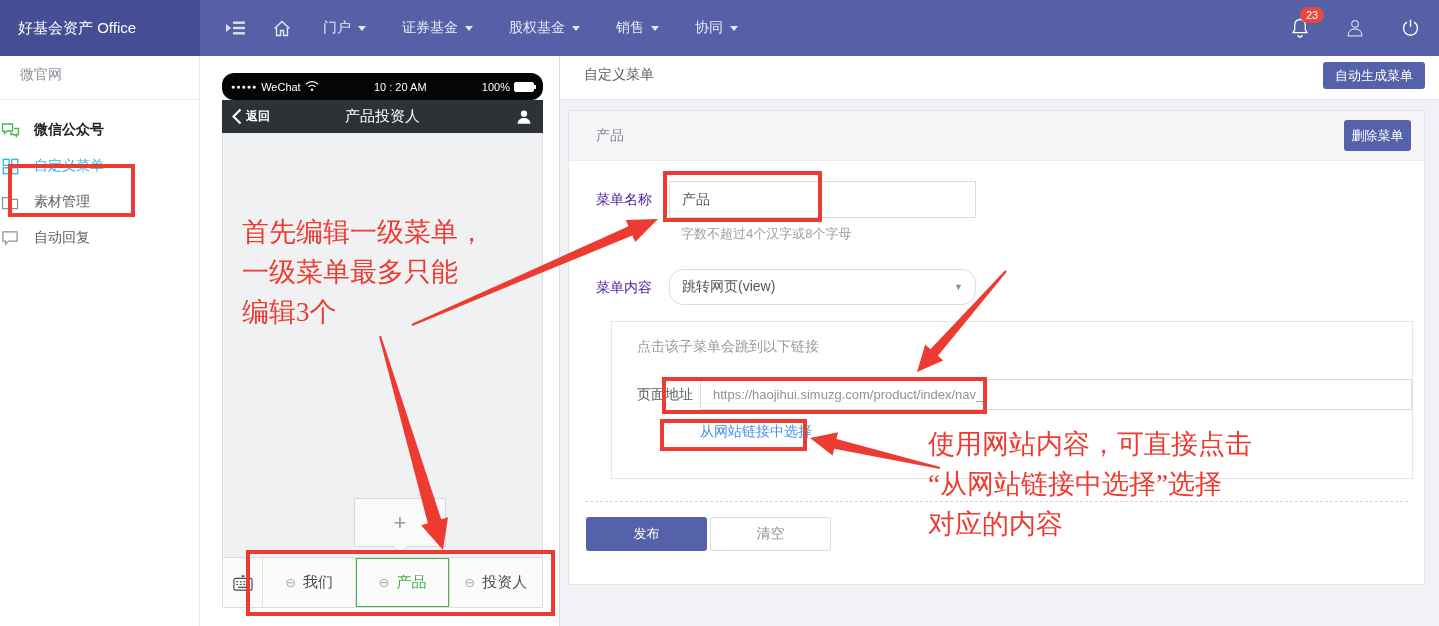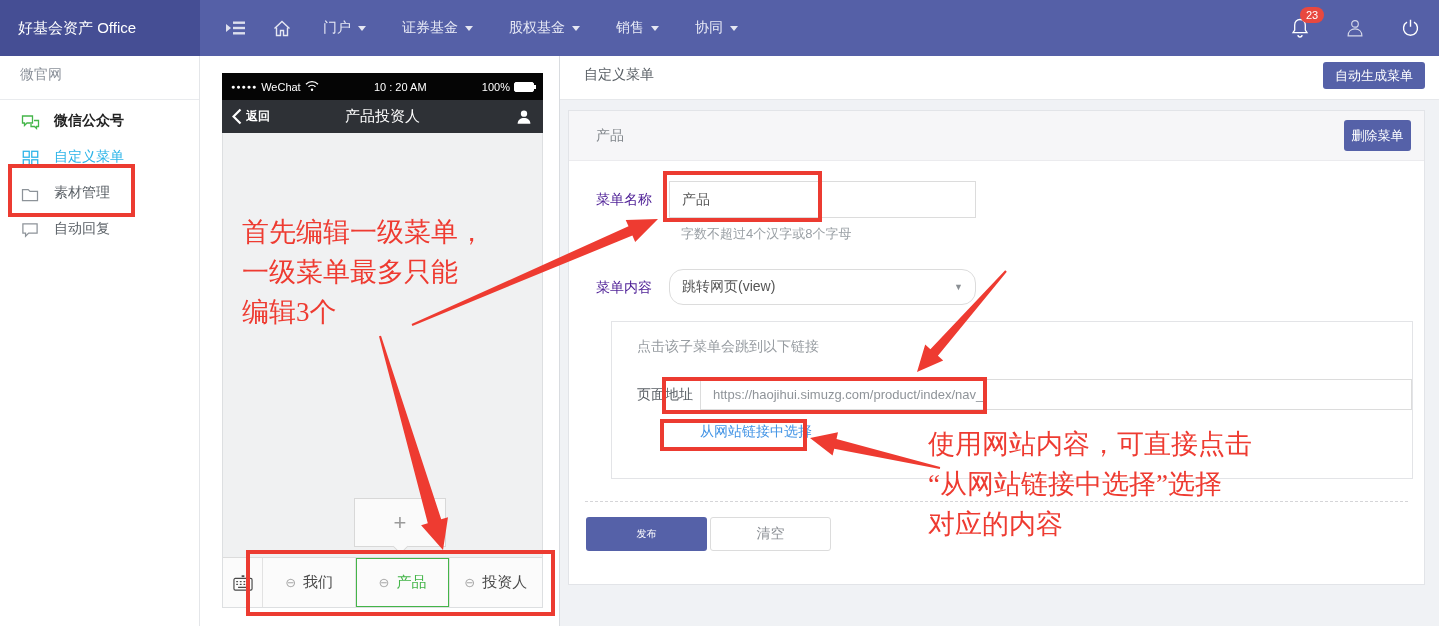--- a/index.html
+++ b/index.html
@@ -22,33 +22,33 @@
   .nav-right { display:flex; align-items:center; padding-right:18px; gap:34px; }
   .bell-wrap { position:relative; cursor:pointer; }
   .badge { position:absolute; top:-10px; left:10px; background:#e8483f; color:#fff;
     font-size:11px; line-height:16px; padding:0 6px; border-radius:9px; }
 
   
   .sidebar { position:absolute; left:0; top:50px; width:200px; bottom:0;
     background:#fff; border-right:1px solid #e4e6e9; z-index:5; }
   .sidebar-title { height:50px; display:flex; align-items:center; padding-left:20px;
     color:#8a9099; font-size:14px; border-bottom:1px solid #e9ebee; }
-  .side-item { display:flex; align-items:flex-start; height:36px; padding-left:20px;
+  .side-item { display:flex; align-items:center; height:36px; 
     font-size:14px; color:#5a6066; cursor:pointer; }
   .side-item .ico { width:20px; height:20px; margin-right:14px; display:flex;
     align-items:center; justify-content:center; }
   .side-item.first { font-weight:bold; color:#222; }
   .side-item.active { color:#2cb4e8; }
 
   
   .middle { position:absolute; left:200px; top:50px; width:360px; bottom:0;
     background:#fff; border-right:1px solid #d9dce0; }
   .phone { position:absolute; left:22px; top:23px; width:321px; height:535px; }
   .p-status { height:27px; background:#050505; color:#fff; display:flex;
-    align-items:center; justify-content:space-between; padding:0 9px; font-size:11px; }
+    align-items:center; justify-content:space-between; padding:0 9px; font-size:11px;border-radius:12px; }
   .p-status .left,.p-status .right { display:flex; align-items:center; gap:4px; }
   .dots { font-size:7px; letter-spacing:1px; }
   .batt { width:20px; height:10px; border:1px solid #fff; border-radius:2px;
     position:relative; background:#fff; }
   .batt:after { content:""; position:absolute; right:-3px; top:2px; width:2px;
     height:4px; background:#fff; }
   .p-nav { height:33px; background:#2e3136; color:#fff; display:flex;
     align-items:center; padding:0 10px; position:relative; }
   .p-back { display:flex; align-items:flex-start; gap:4px; font-size:12px; cursor:pointer;font-weight:bold; }
   .p-title { position:absolute; left:0; right:0; text-align:center; font-size:15px;
@@ -104,21 +104,21 @@
   .lb-title { position:absolute; left:25px; top:16px; font-size:14px; color:#979ca1; }
   .lb-label { position:absolute; left:25px; top:57px; line-height:31px;
     font-size:14px; color:#5a6066; }
   .lb-input { left:88px; top:57px; width:712px; height:31px; font-size:13px;
     color:#8f9499; }
   .lb-link { position:absolute; left:88px; top:101px; font-size:14px; color:#4193e5;
     cursor:pointer; text-decoration:none; }
   .dashed-sep { position:absolute; left:16px; right:16px; top:390px;
     border-top:1px dashed #d5d5d8; }
   .publish-btn { position:absolute; left:17px; top:406px; width:121px; height:34px;
-    font-size:10px; }
+    font-size:13px; }
   .clear-btn { position:absolute; left:141px; top:406px; width:121px; height:34px;
     background:#fff; border:1px solid #dcdcdc; color:#8d9196; font-size:14px; }
 
   
   .annot { position:absolute; color:#ee3b31; white-space:pre-line;
     font-family:"Liberation Serif","DejaVu Serif",serif; font-size:27px;
     line-height:40px; z-index:20; pointer-events:none; }
   .red-box { position:absolute; border:4px solid #ec3b31; z-index:30;
     pointer-events:none; }
   #arrow-layer { position:absolute; left:0; top:0; width:1439px; height:626px;

